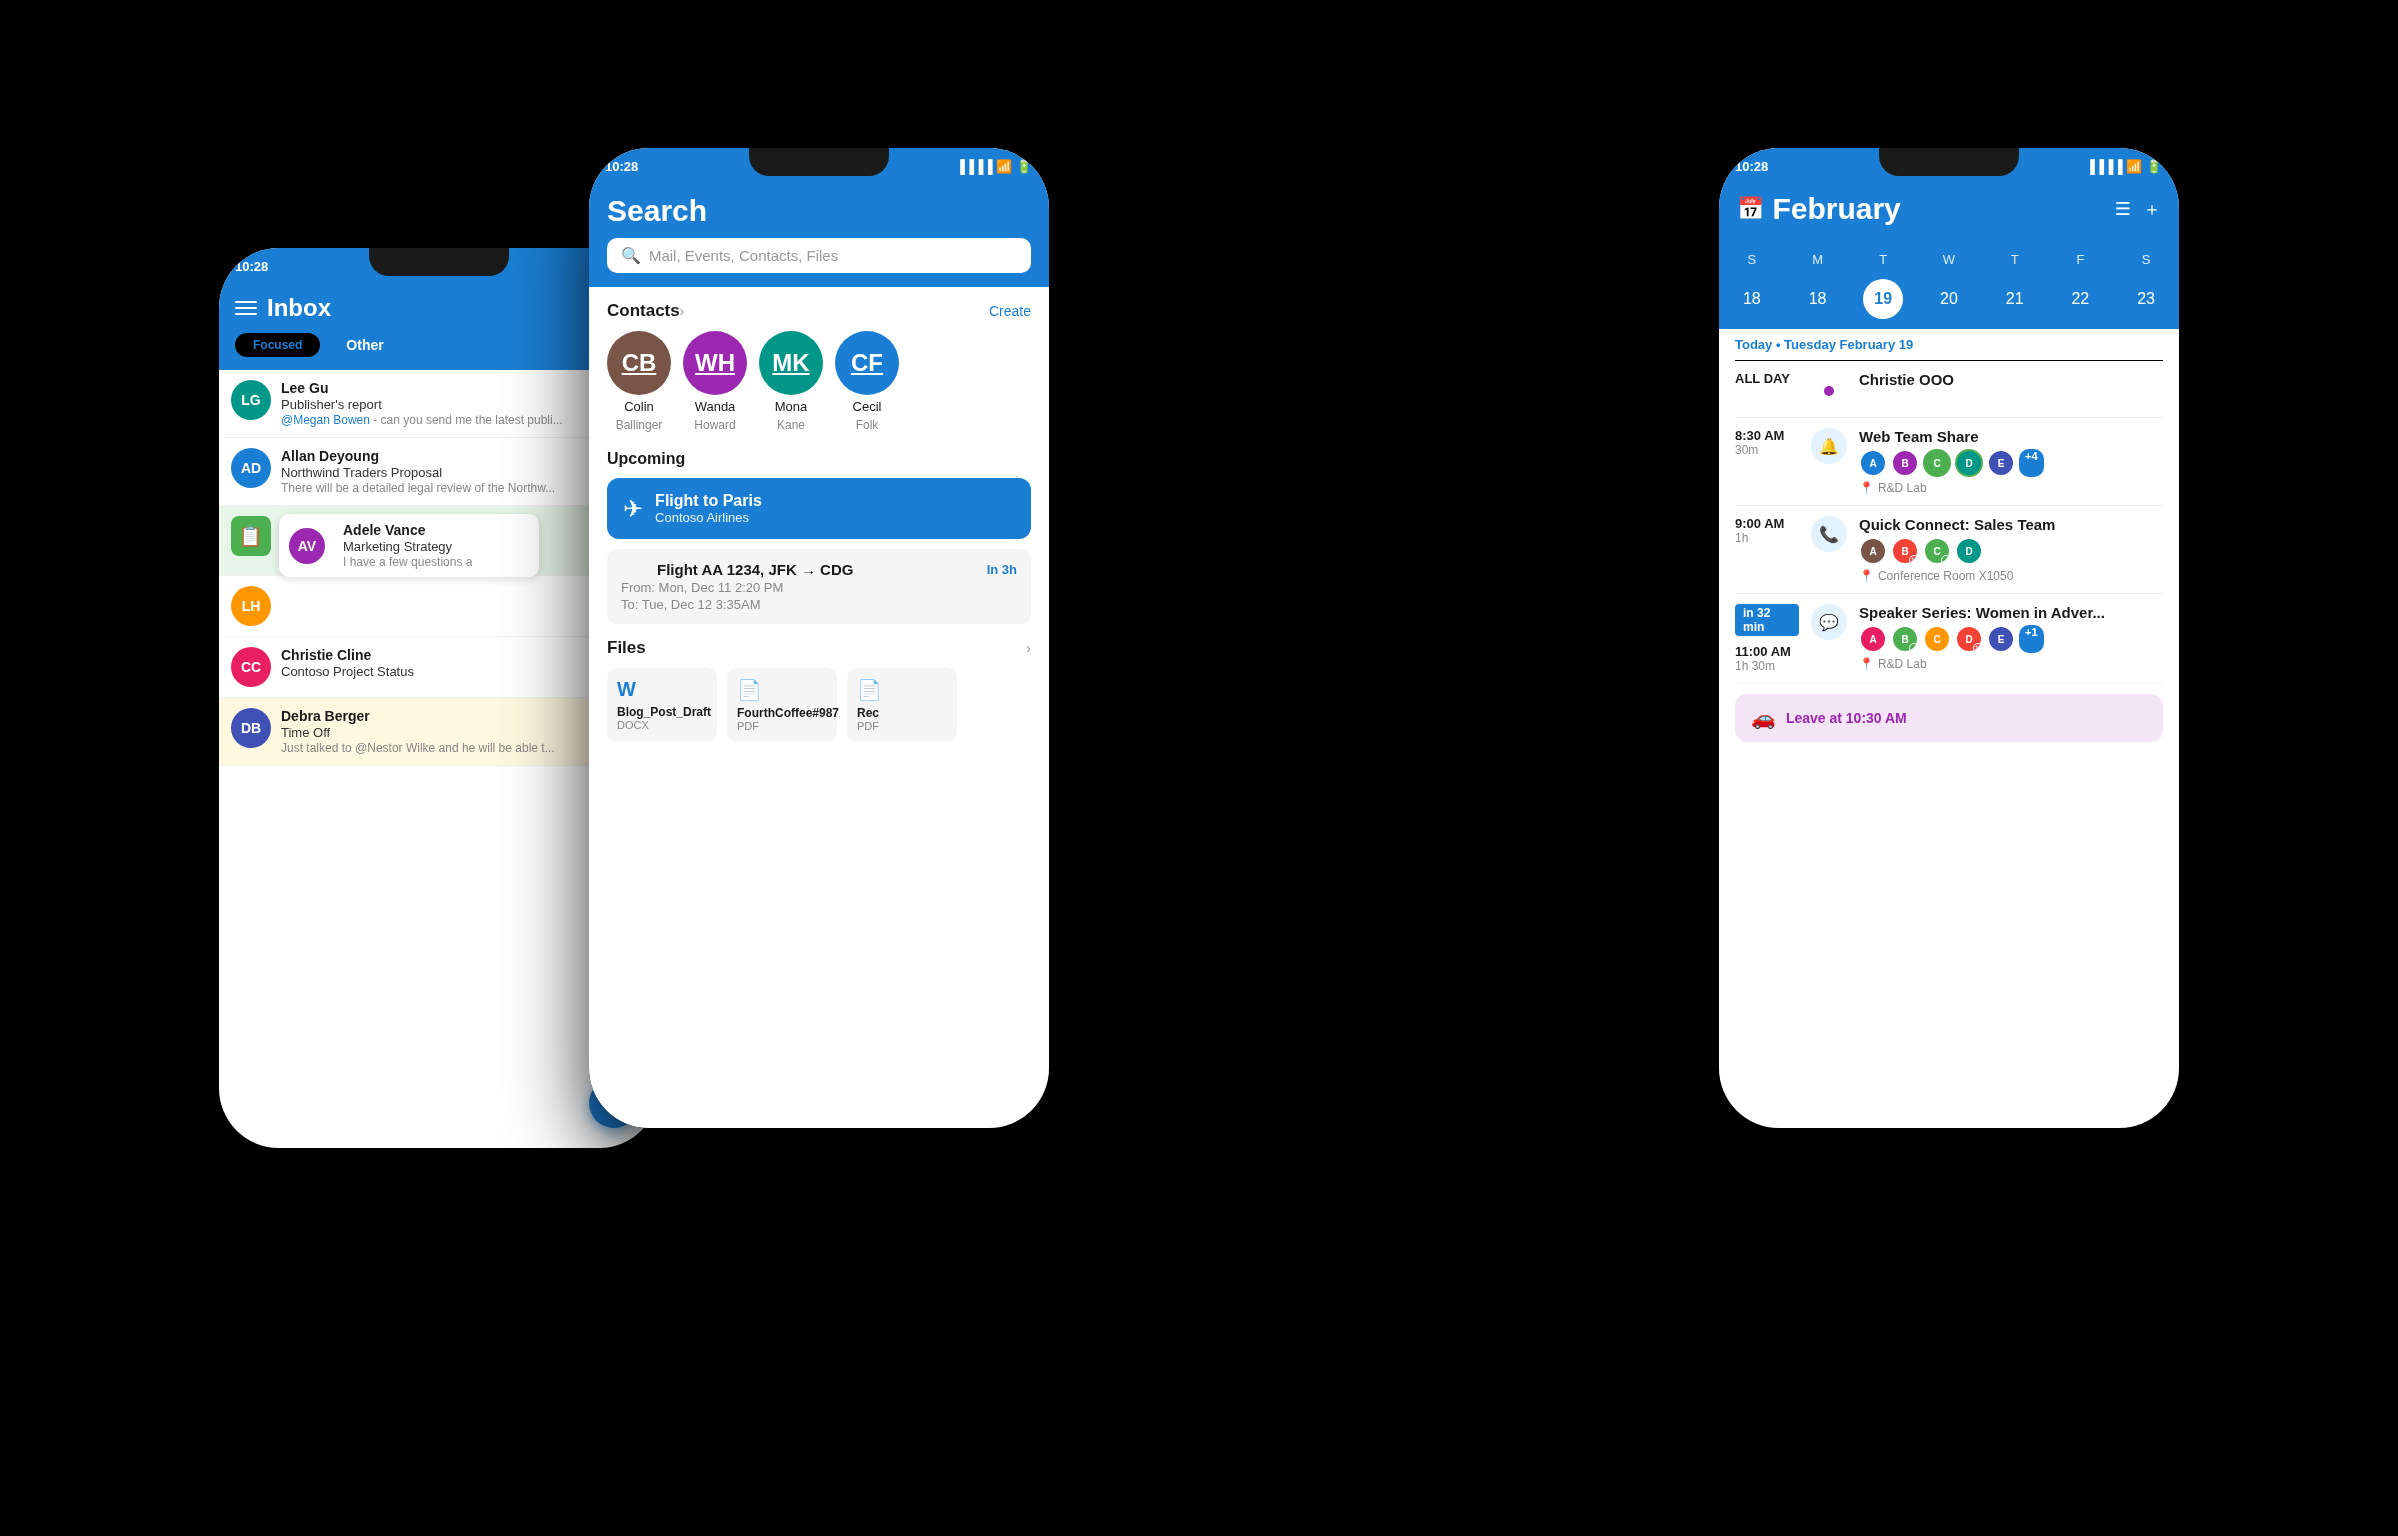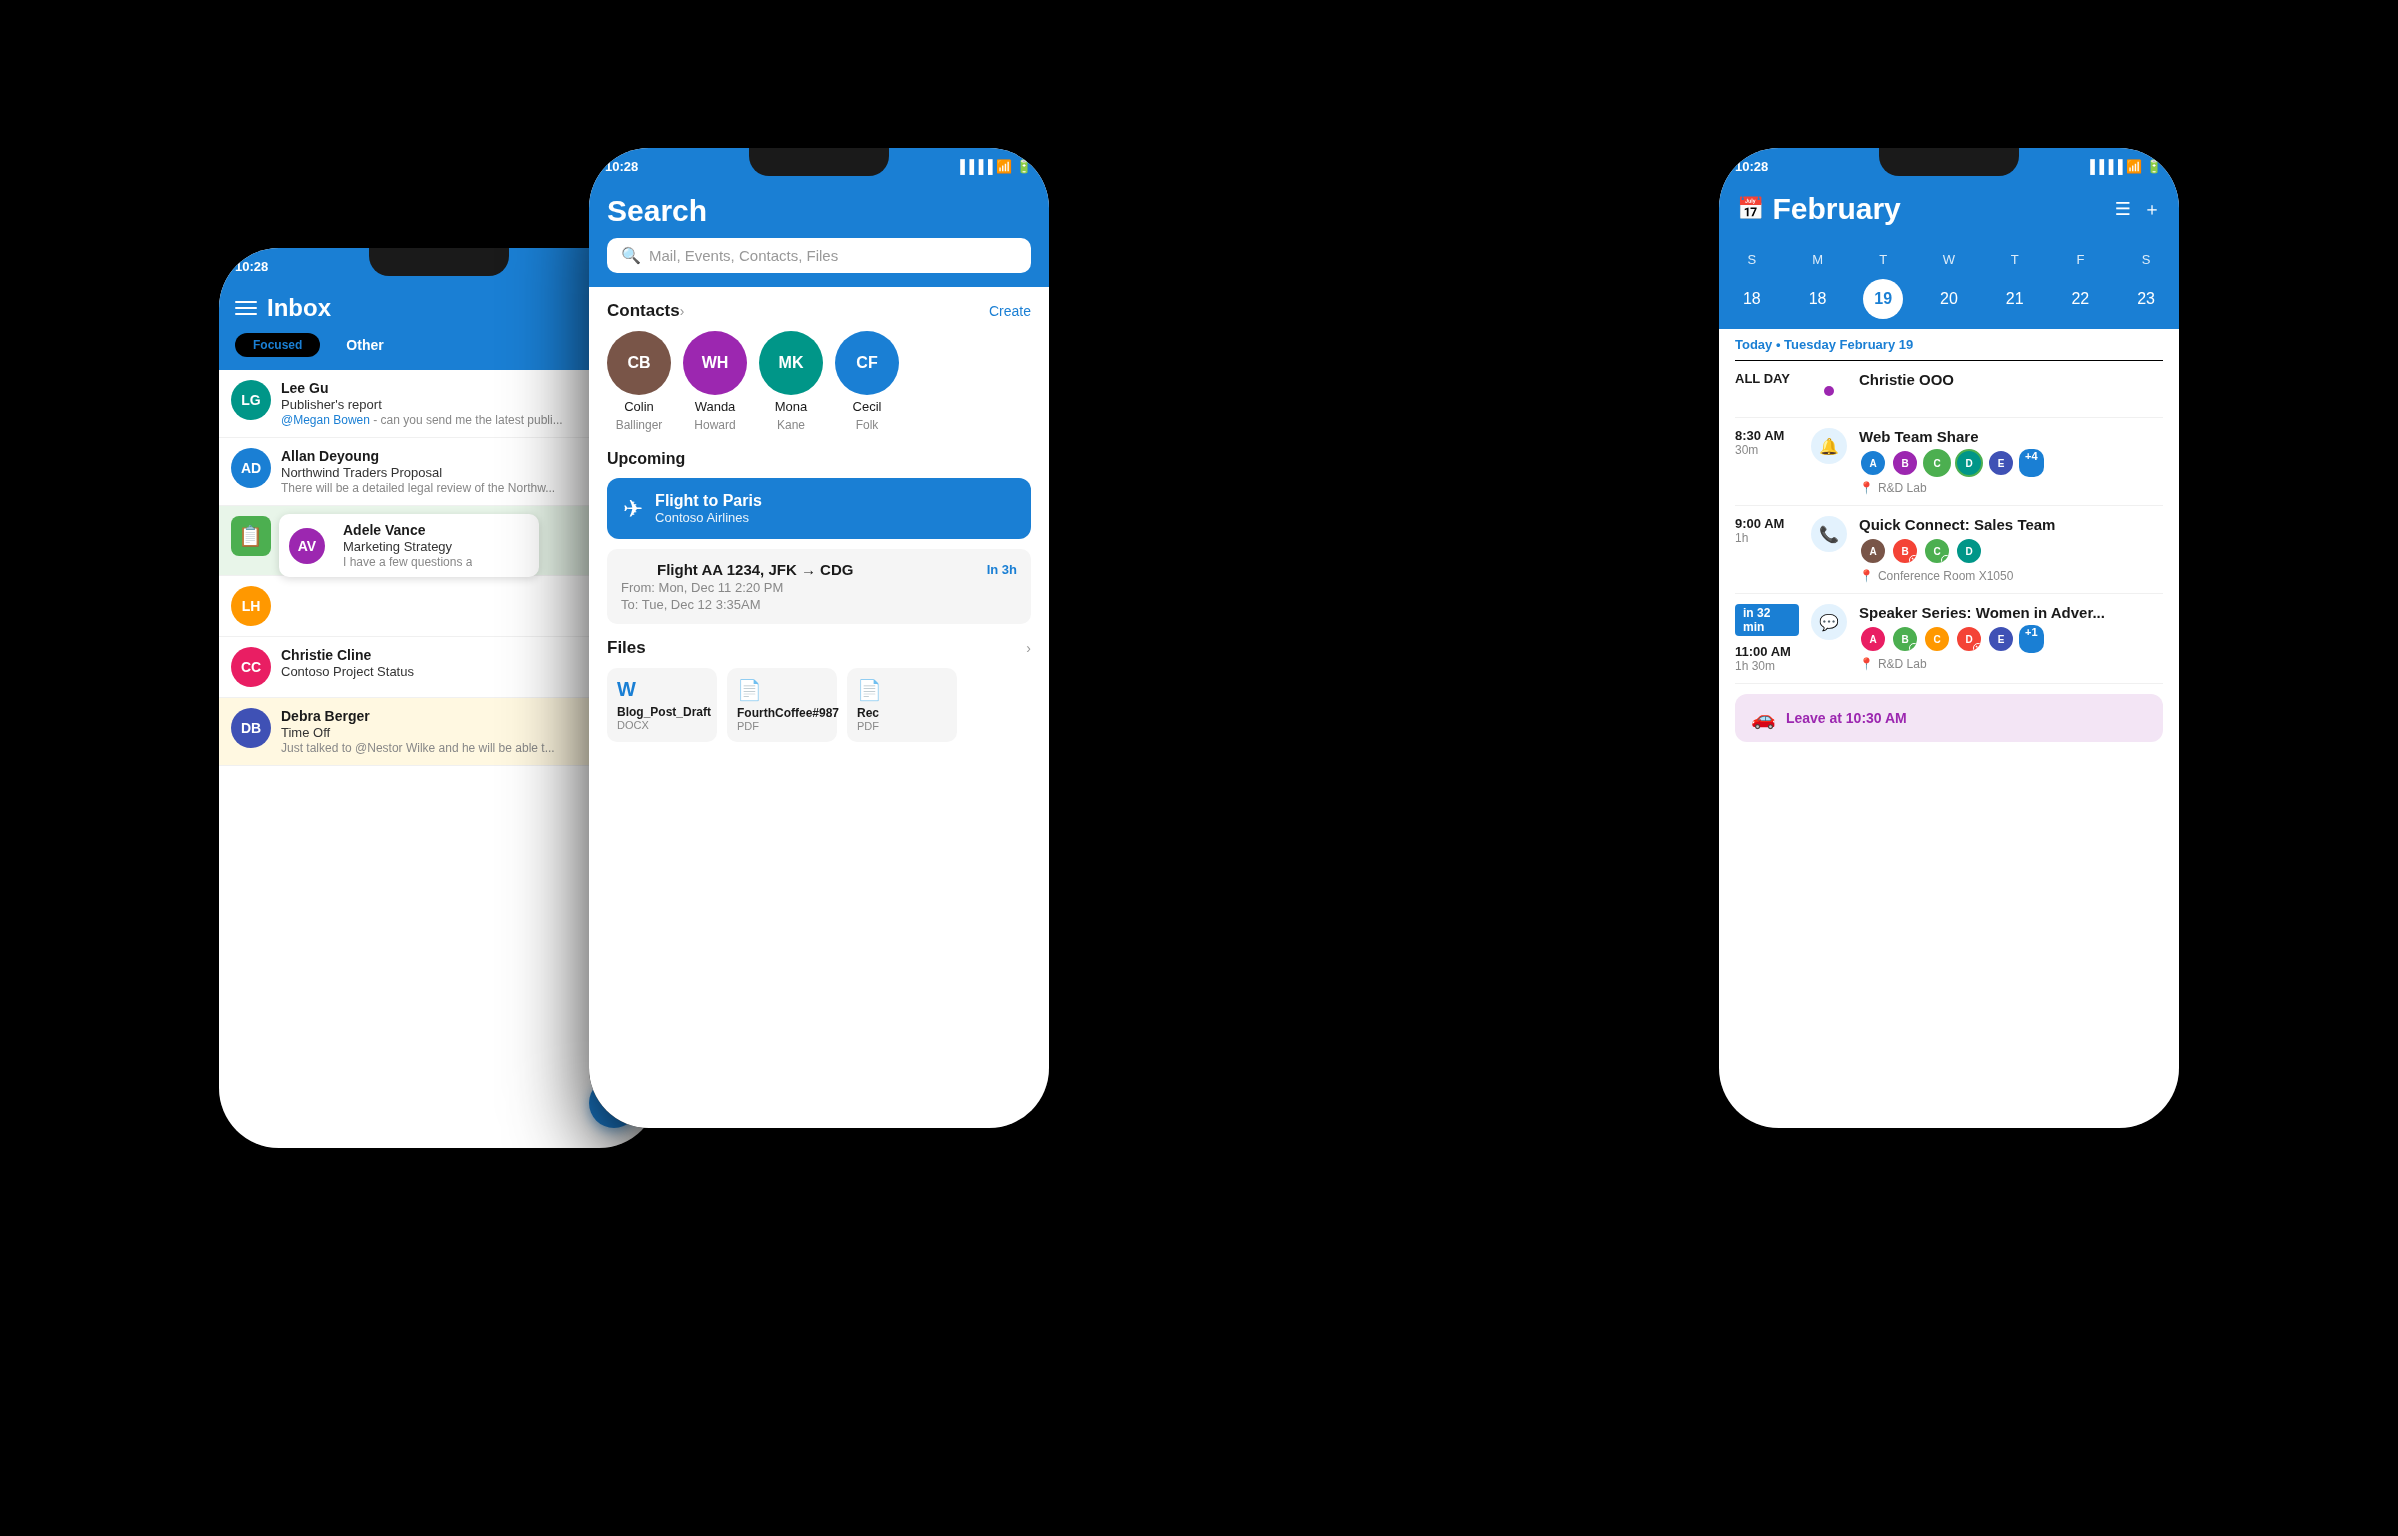--- a/index.html
+++ b/index.html
@@ -231,23 +231,24 @@
     .contact-item { display: flex; flex-direction: column; align-items: center; gap: 4px; cursor: pointer; }
     .contact-avatar {
       width: 64px;
       height: 64px;
       border-radius: 50%;
       background: #ccc;
       overflow: hidden;
       display: flex;
       align-items: center;
       justify-content: center;
-      font-size: 16px;
+      font-size: 24px;
       font-weight: 600;
       color: #fff;
+      text-decoration: underline;
     }
     .contact-name { font-size: 13px; font-weight: 500; color: #1a1a1a; text-align: center; }
     .contact-lastname { font-size: 12px; color: #888; text-align: center; }
 
     .upcoming-title { font-size: 16px; font-weight: 600; color: #1a1a1a; margin-bottom: 10px; }
     .flight-card {
       background: #1a7fd4;
       border-radius: 12px;
       padding: 14px 16px;
       color: #fff;

